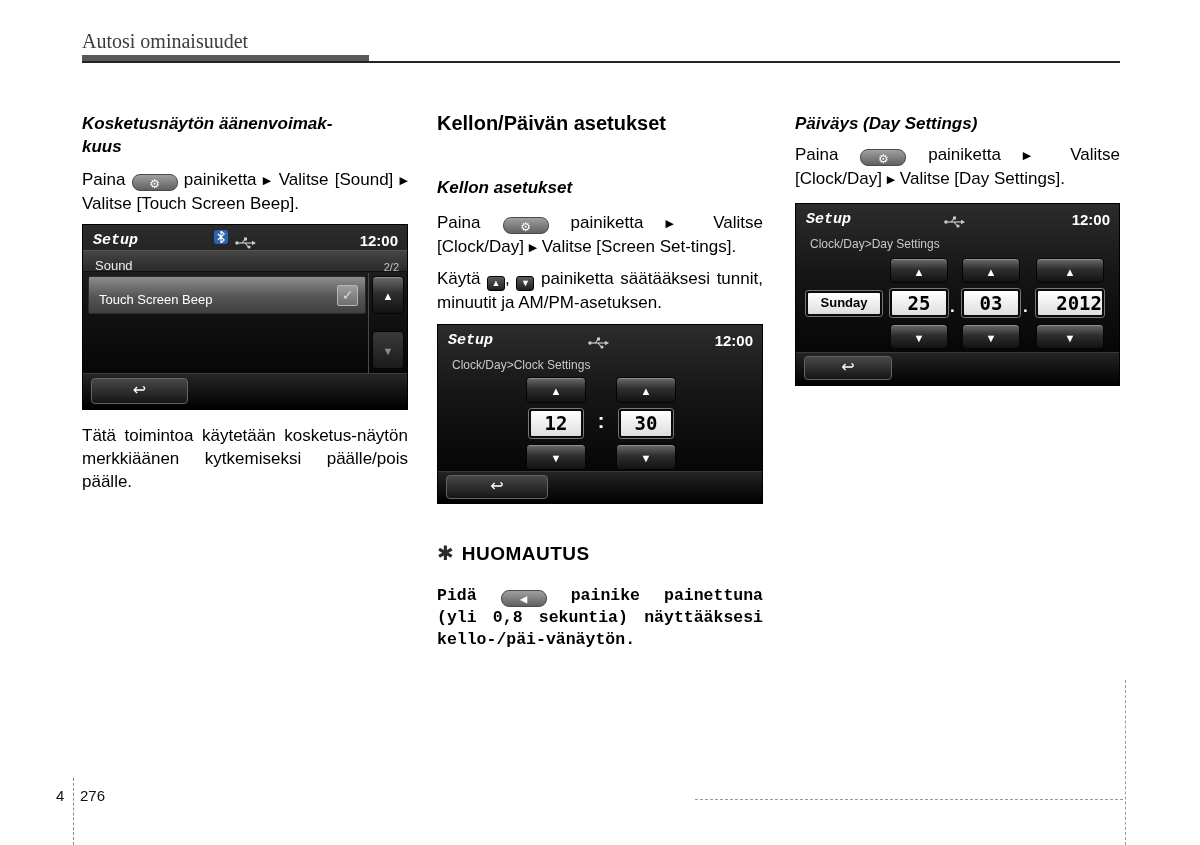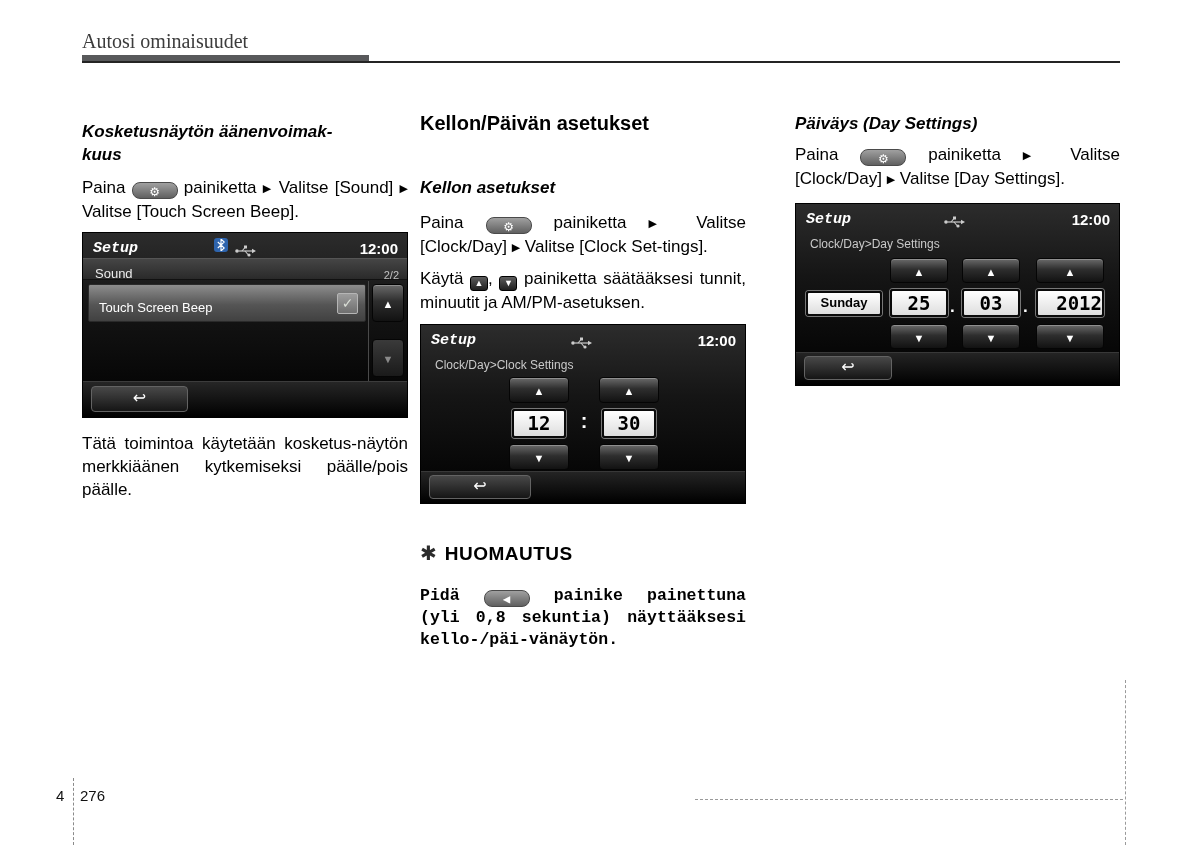--- a/index.html
+++ b/index.html
@@ -8,22 +8,22 @@
   .page { position:relative; width:1200px; height:845px; background:#fff; overflow:hidden;padding-left:44px; }
 
   
   .hdr-title { position:absolute; left:82px; top:30px; font-family:"Liberation Serif",serif;
                font-size:20px; color:#3c3c3c; }
   .hdr-bar   { position:absolute; left:82px; top:55px; width:287px; height:8px; background:#58595b; }
   .hdr-rule  { position:absolute; left:82px; top:61px; width:1038px; height:2px; background:#242424; }
 
   
   .col { position:absolute; width:326px; font-size:17px; line-height:23px; color:#000; }
-  .col1 { left:82px;  top:120px; }
-  .col2 { left:420px; top:112px; }
+  .col1 { left:82px;  top:112px; }
+  .col2 { left:437px; top:112px; }
   .col3 { left:795px; top:112px; width:325px; }
   .h-italic { font-size:17px; font-weight:bold; font-style:italic; line-height:23px; }
   .h-line { display:block; }
   .h-main { font-size:20px; font-weight:bold; margin-bottom:41px; }
   .gap8 { margin-top:8px; } .gap10 { margin-top:10px; } .gap12 { margin-top:12px; }
   .gap14 { margin-top:14px; } .gap16 { margin-top:16px; }
   p.just { text-align:justify; }
 
   
   .inline-btn { display:inline-block; width:46px; height:17px;
@@ -190,21 +190,21 @@
   <div class="col col2">
     <h2 class="h-main">Kellon/Päivän asetukset</h2>
     <h3 class="h-italic">Kellon asetukset</h3>
     <p class="just gap12">
       <span>Paina</span>
       <span class="inline-btn"><span class="g">⚙</span></span>
       <span>painiketta</span>
       <span class="tri">▶</span>
       <span>Valitse [Clock/Day]</span>
       <span class="tri">▶</span>
-      <span>Valitse [Clock Set-tings].</span>
+      <span>Valitse [Screen Set-tings].</span>
     </p>
     <p class="just gap8">
       <span>Käytä</span>
       <span class="inline-ud"><span>▲</span></span><span>,</span>
       <span class="inline-ud"><span>▼</span></span>
       <span>painiketta säätääksesi tunnit, minuutit ja AM/PM-asetuksen.</span>
     </p>
 
     <div class="screen s2">
       <div class="scr-setup">Setup</div>

